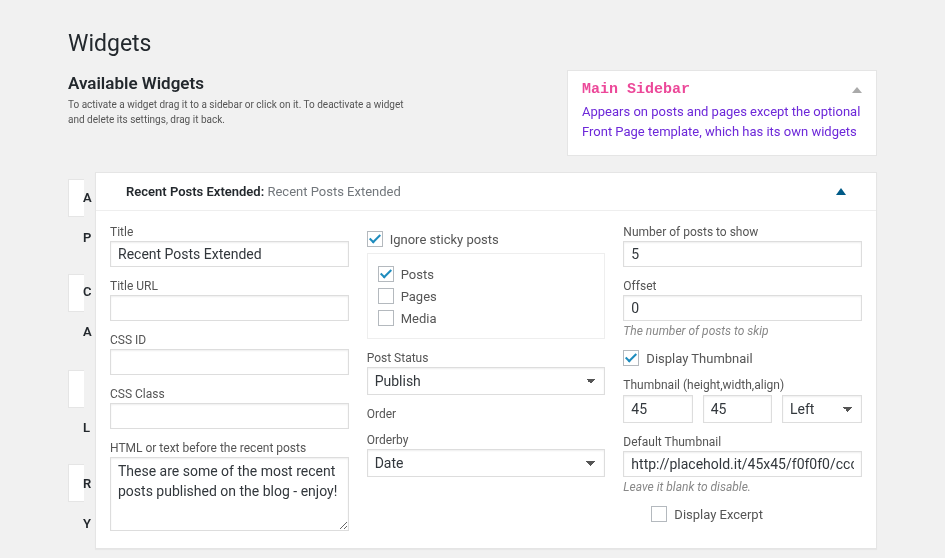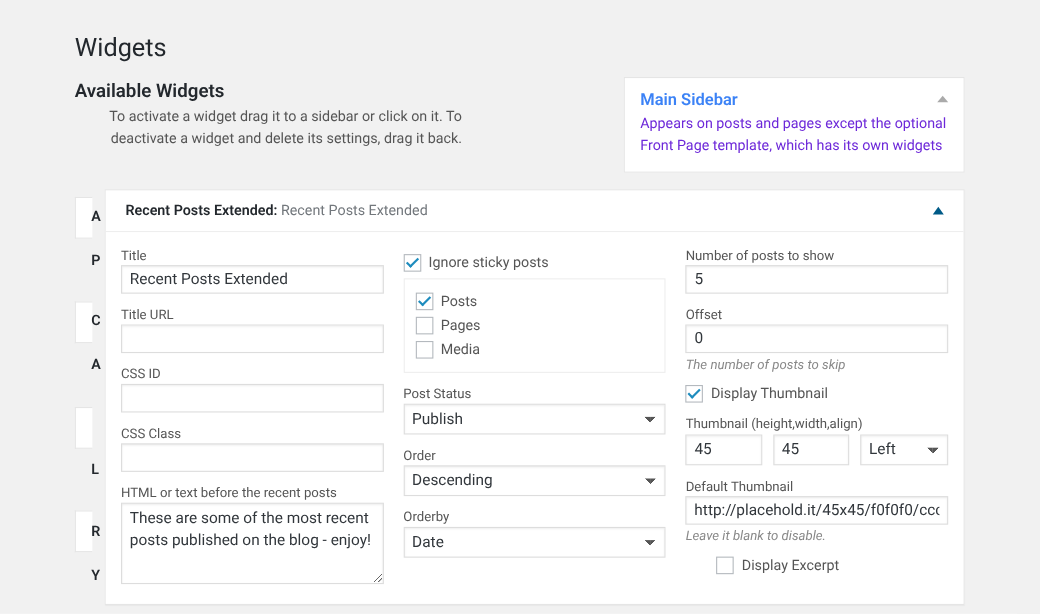--- a/index.html
+++ b/index.html
@@ -19,46 +19,46 @@
       color: #23282d;
       padding: 30px 0 16px 68px;
     }
     .section-title {
       font-size: 17px;
       font-weight: 600;
       color: #23282d;
       padding: 0 0 4px 68px;
     }
     .section-desc {
-      font-size: 13px;
+      font-size: 10px;
       color: #555;
       line-height: 1.5;
       padding: 0 0 0 68px;
       max-width: 420px;
-      text-align: right;
     }
     .sidebar-panel {
       position: absolute;
       top: 70px;
       right: 68px;
       width: 310px;
       background: #fff;
       border: 1px solid #e5e5e5;
       padding: 10px 14px 14px 14px;
     }
     .sidebar-header {
       display: flex;
       justify-content: space-between;
       align-items: center;
       margin-bottom: 4px;
     }
     .sidebar-title {
       font-size: 15px;
       font-weight: 600;
-      color: #3b82f6;
+      color: #ec4899;
+      font-family: Liberation Mono, monospace;
     }
     .caret-up {
       width: 0; height: 0;
       border-left: 5px solid transparent;
       border-right: 5px solid transparent;
       border-bottom: 6px solid #aaa;
     }
     .sidebar-desc {
       font-size: 13px;
       color: #6d28d9;
@@ -86,21 +86,21 @@
       top: 172px;
       right: 68px;
       background: #fff;
       border: 1px solid #e5e5e5;
       box-shadow: 0 1px 1px rgba(0,0,0,0.04);
     }
     .widget-header {
       display: flex;
       justify-content: space-between;
       align-items: center;
-      padding: 11px 18px;
+      padding: 11px 30px;
       border-bottom: 1px solid #eee;
       cursor: pointer;
     }
     .widget-title-wrap {
       font-size: 13px;
     }
     .widget-title-bold {
       font-weight: 600;
       color: #23282d;
     }
@@ -111,21 +111,20 @@
     .caret-up-blue {
       width: 0; height: 0;
       border-left: 5px solid transparent;
       border-right: 5px solid transparent;
       border-bottom: 7px solid #005a87;
     }
     .widget-body {
       display: flex;
       padding: 14px;
       gap: 18px;
-      justify-content: flex-end;
     }
     .col { flex: 1; min-width: 0; }
     .form-label {
       display: block;
       font-size: 12px;
       color: #555;
       margin-bottom: 2px;
       margin-top: 12px;
     }
     .form-label.first { margin-top: 0; }
@@ -276,23 +275,20 @@
         <div class="checkbox-row">
           <input type="checkbox" style="">
           <label>Media</label>
         </div>
       </div>
       <label class="form-label">Post Status</label>
       <select class="form-select">
         <option>Publish</option>
       </select>
       <label class="form-label">Order</label>
-      <select class="form-select">
-        <option>Descending</option>
-      </select>
       <label class="form-label">Orderby</label>
       <select class="form-select">
         <option>Date</option>
       </select>
     </div>
 
     <div class="col">
       <label class="form-label first">Number of posts to show</label>
       <input class="form-input" type="text" value="5" style="">
       <label class="form-label">Offset</label>

